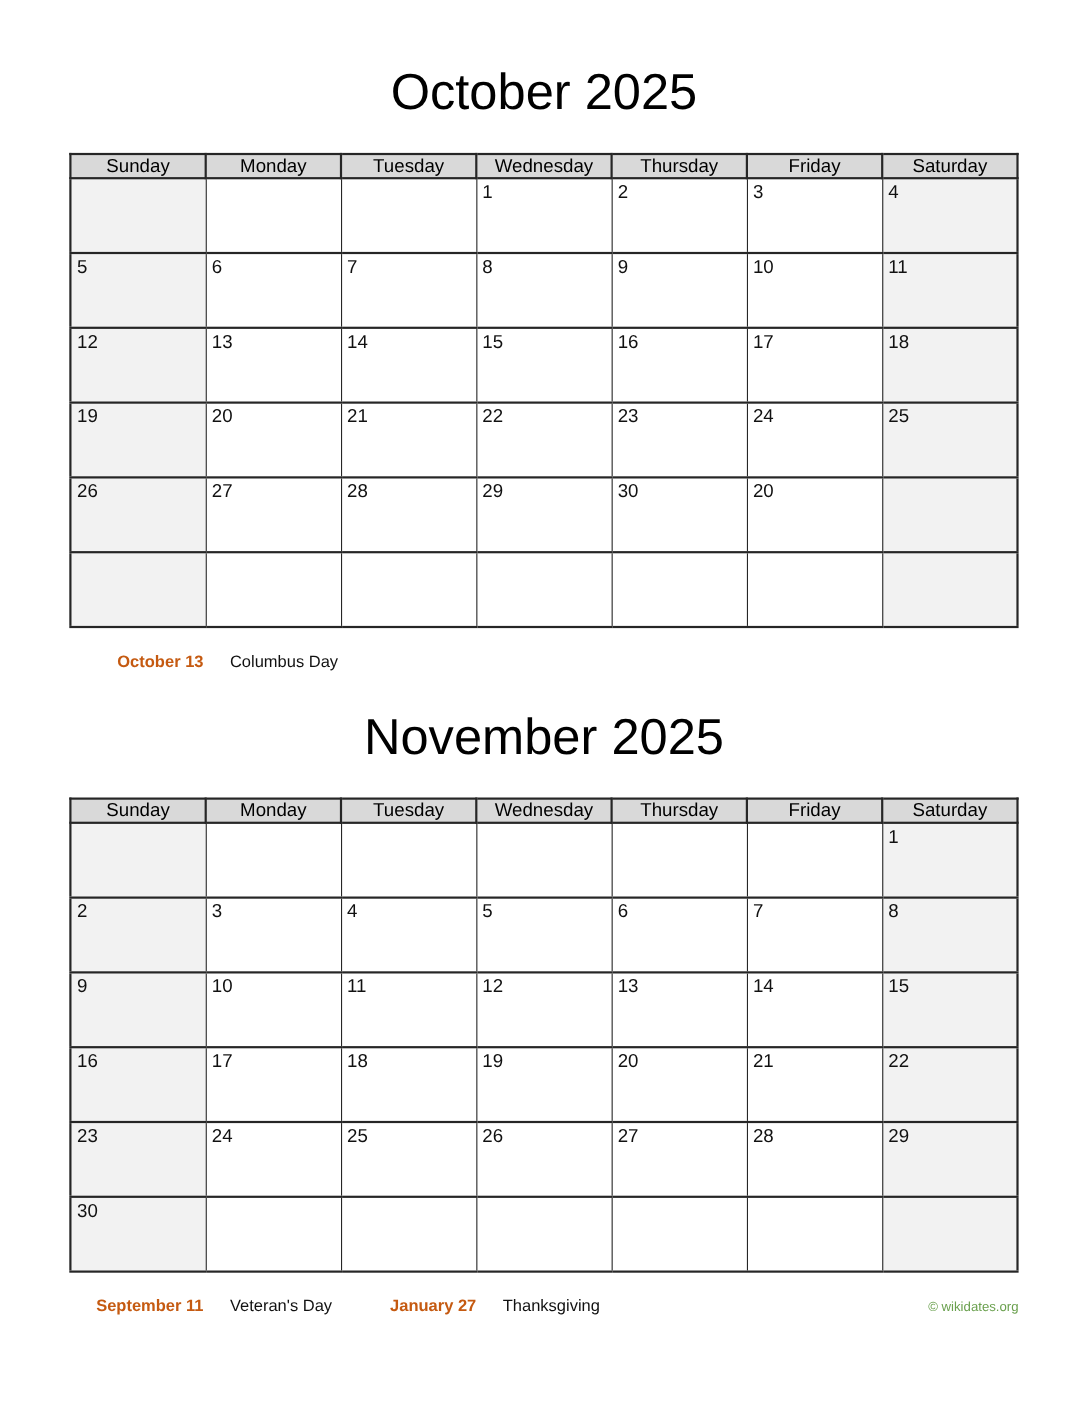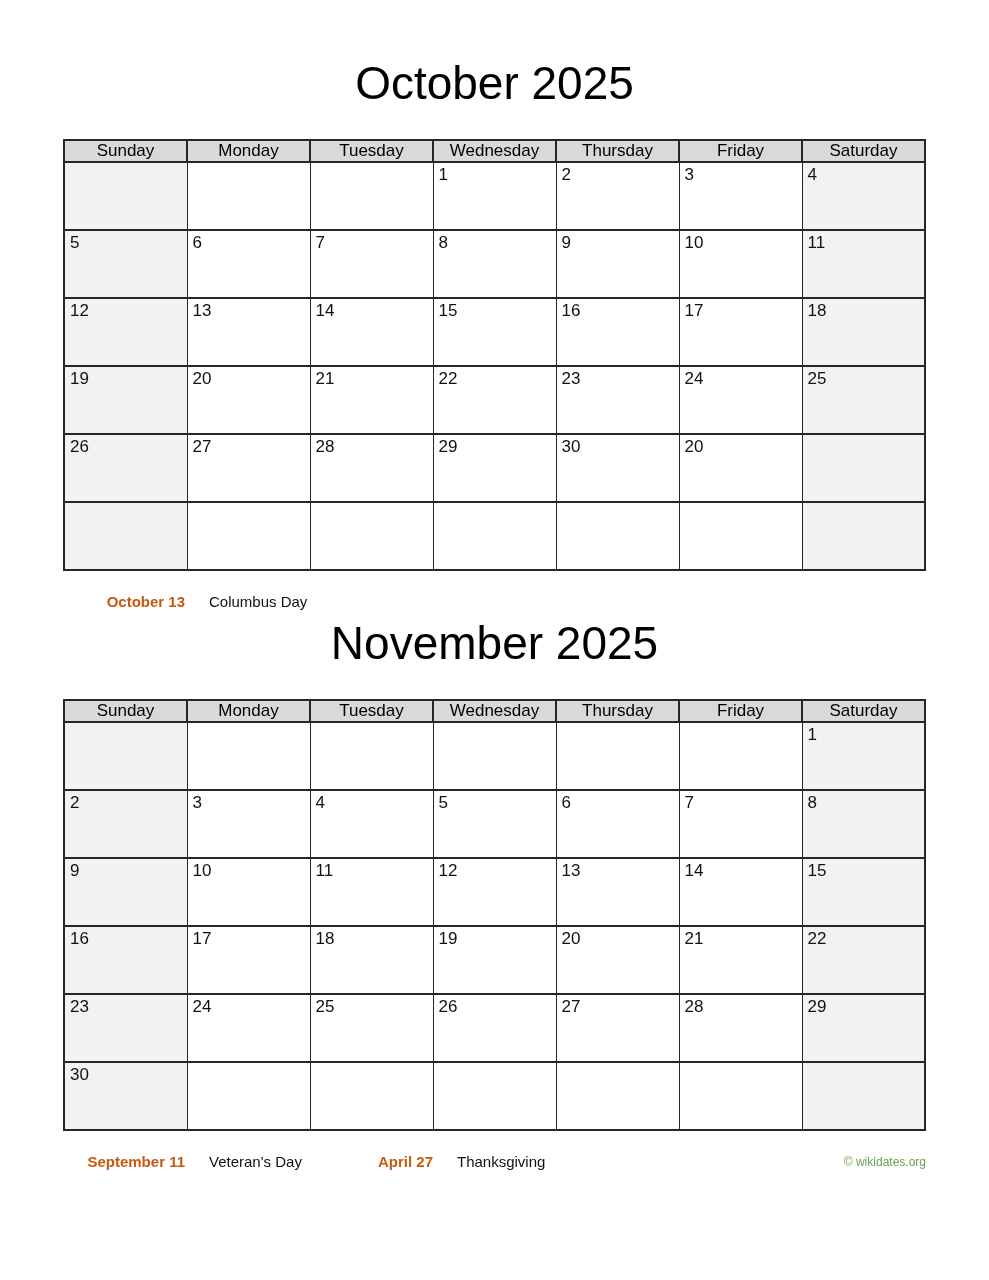--- a/index.html
+++ b/index.html
@@ -22,21 +22,21 @@
   .page{padding:0 63px;}
   .cal-title{
     margin:0;
     text-align:center;
     font-size:46px;
     font-weight:400;
     color:#000;
     line-height:62px;
   }
   .calendar:first-child .cal-title{margin-top:52px;}
-  .calendar+.calendar .cal-title{}
+  .calendar+.calendar .cal-title{margin-top:26px;}
   table.cal-table{
     width:863px;
     table-layout:fixed;
     border-collapse:collapse;
     margin-top:25px;
     border:2.5px solid var(--border);
   }
   th.day-header{
     background:var(--header-bg);
     border:2px solid var(--border);
@@ -228,20 +228,20 @@
               <td class="day-cell weekend"><span class="day-num"></span></td>
             </tr>
           </tbody>
         </table>
         <div class="holiday-row">
           <span class="holiday-entry">
             <span class="hdate">September 11</span>
             <span class="hname">Veteran's Day</span>
           </span>
           <span class="holiday-entry">
-            <span class="hdate">April 27</span>
+            <span class="hdate">January 27</span>
             <span class="hname">Thanksgiving</span>
           </span>
           <span class="credit">© wikidates.org</span>
         </div>
       </section>
     </div>
 </div>
 
 </body></html>

